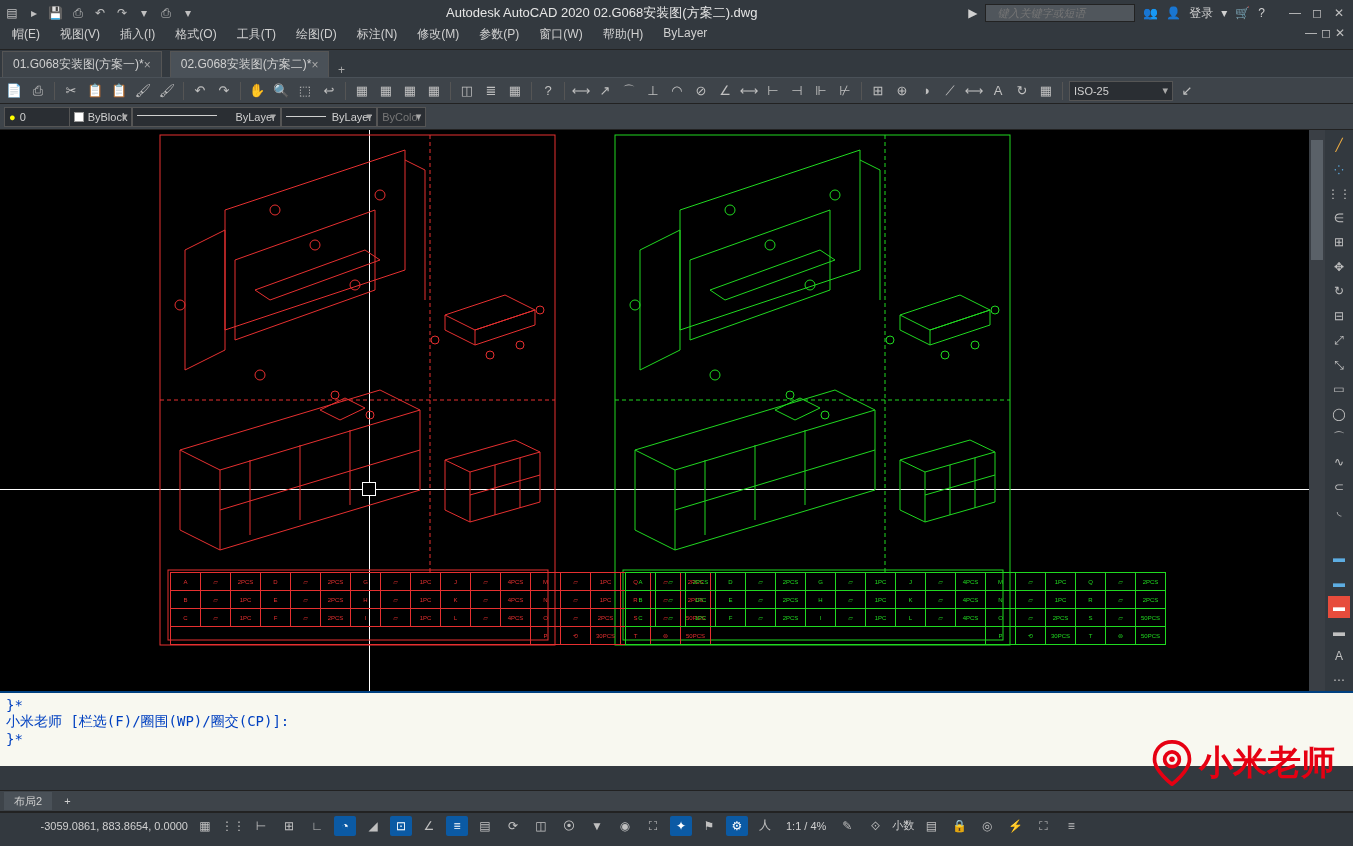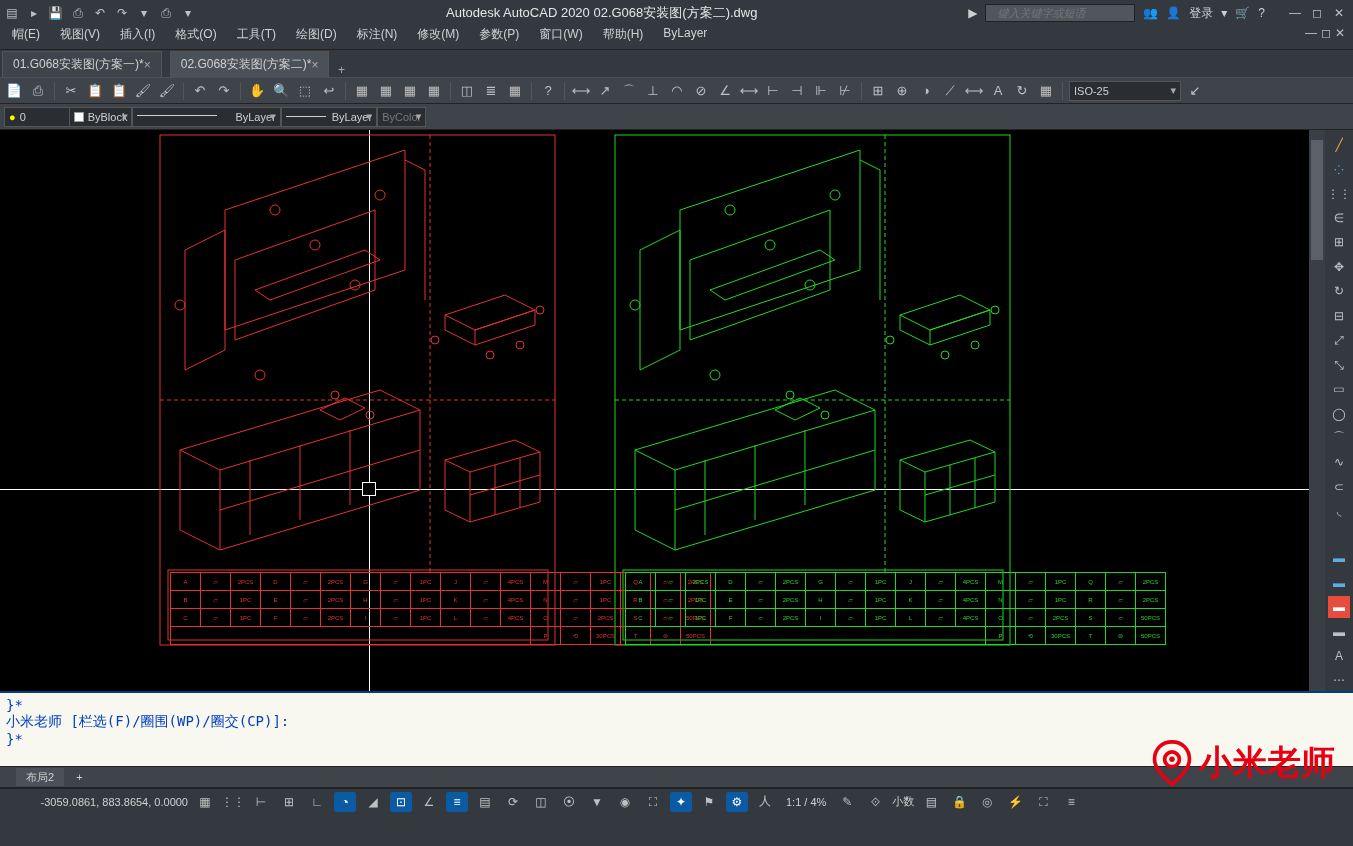--- a/index.html
+++ b/index.html
@@ -50,21 +50,21 @@
 
 
 .dwg { position: absolute; top: 0; left: 0; }
 
 
 .cmdline-area { background: #f8f8f0; color: #000; font-family: "Consolas", monospace; font-size: 14px; padding: 4px 6px; height: 75px; border-top: 2px solid #004080; overflow: hidden; }
 .cmdline-area .line { white-space: pre; color: #0040c0; }
 .cmdline-area .prompt { color: #0040c0; }
 
 
-.layout-tabs { height: 22px; background: #3e444a; display: flex; align-items: center; gap: 2px; padding: 0 16px; border-top: 1px solid #222; border-bottom: 1px solid #222;}
+.layout-tabs { height: 22px; background: #3e444a; display: flex; align-items: center; gap: 2px; padding: 0 4px; border-top: 1px solid #222; border-bottom: 1px solid #222; margin-top: 24px;}
 .ltab { padding: 0 10px; background: #4a5158; height: 18px; display: flex; align-items: center; font-size: 11px; }
 
 
 .statusbar { height: 26px; background: #33393f; display: flex; align-items: center; gap: 6px; padding: 0 8px; border-top: 1px solid #222; font-size: 11px; }
 .statusbar .coords { min-width: 180px; text-align: right; }
 .sbtn { width: 22px; height: 20px; display: flex; align-items: center; justify-content: center; color: #c0c0c0; font-size: 12px; }
 .sbtn.active { background: #0b5aa4; color: #fff; border-radius: 2px; }
 .statusbar .scale { padding: 0 4px; }
 
 
@@ -184,21 +184,21 @@
   <span class="tsep"></span>
   <span class="tbtn">⊞</span>
   <span class="tbtn">⊕</span>
   <span class="tbtn">◑</span>
   <span class="tbtn">⟋</span>
   <span class="tbtn">⟷</span>
   <span class="tbtn">A</span>
   <span class="tbtn">↻</span>
   <span class="tbtn">▦</span>
   <span class="tsep"></span>
-  <div class="tcombo" style="width:112px">
+  <div class="tcombo" style="width:104px">
       <span>ISO-25</span>
     </div>
   <span class="tbtn">↙</span>
 </div>
 
 <div class="toolbar">
   <div class="tcombo" style="width:200px">
     <span style="color:#ff0;margin-right:4px">●</span>
     <span>0</span>
   </div>

